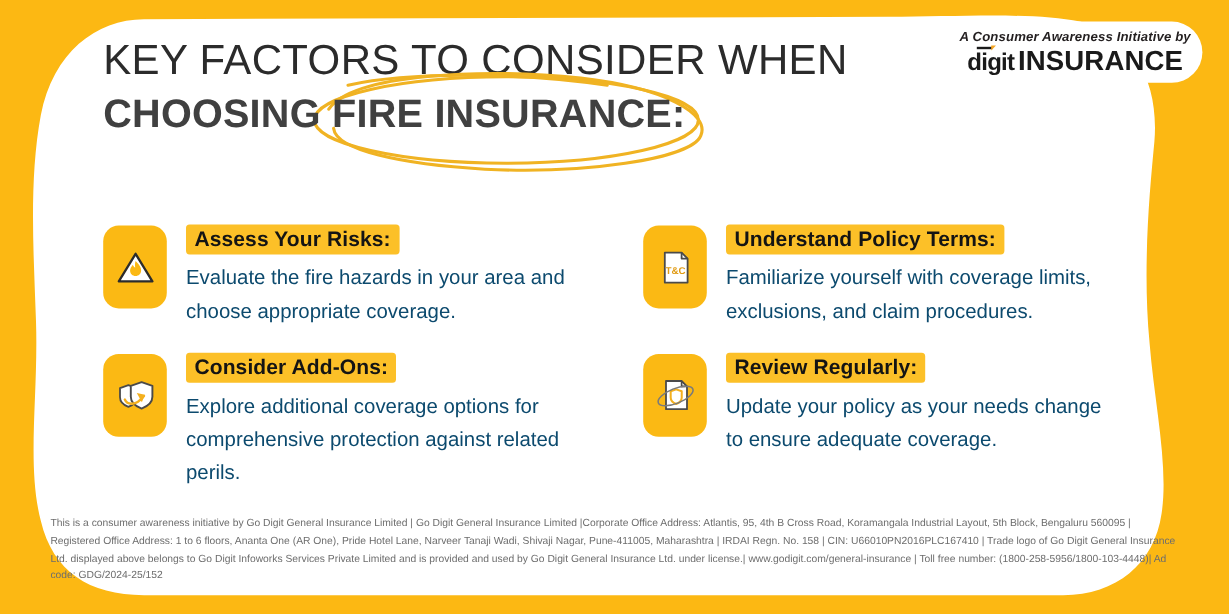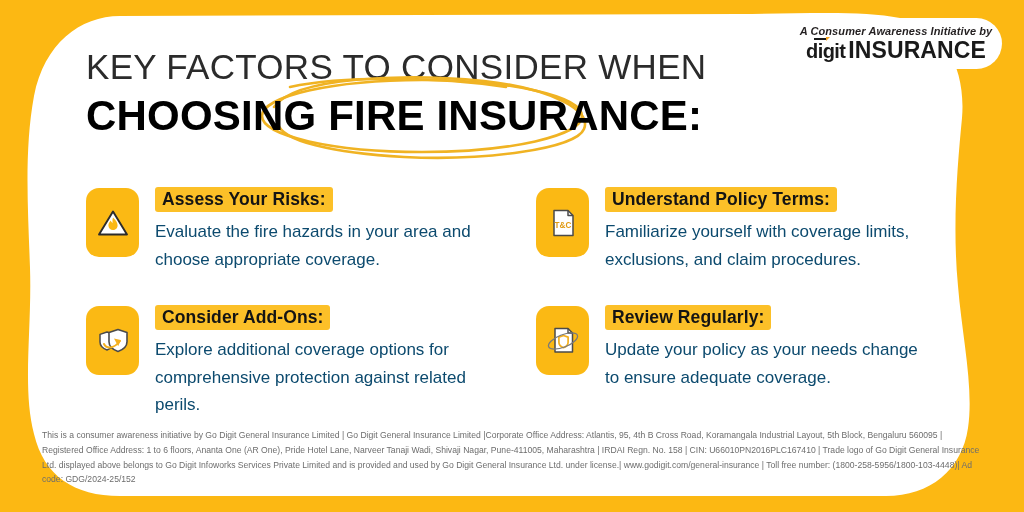--- a/index.html
+++ b/index.html
@@ -88,41 +88,41 @@
     font-weight: 700;
     color: #1a1a1a;
     letter-spacing: 0.1px;
     margin-left: 3px;
   }
 
   
   .headline {
     position: absolute;
     left: 86px;
-    top: 48px;
+    top: 32px;
     z-index: 20;
   }
   .headline-l1 {
     font-size: 35px;
     font-weight: 400;
     color: #2b2b2b;
     letter-spacing: 0.3px;
     line-height: 1.08;
     white-space: nowrap;
   }
   .headline-l2-wrap {
     position: relative;
     display: inline-block;
     margin-top: 7px;
   }
   .headline-l2 {
     position: relative;
-    font-size: 42px;
-    font-weight: 700;
-    color: #000000;
+    font-size: 33px;
+    font-weight: 700;
+    color: #404040;
     letter-spacing: 0.2px;
     line-height: 1.08;
     white-space: nowrap;
     z-index: 2;
   }
   .scribble {
     position: absolute;
     left: 168px;
     top: -22px;
     z-index: 1;
@@ -131,21 +131,21 @@
 
   
   .features {
     position: absolute;
     left: 86px;
     top: 186px;
     width: 860px;
     display: grid;
     grid-template-columns: 450px 410px;
     grid-auto-rows: min-content;
-    row-gap: 31px;
+    row-gap: 20px;
     z-index: 20;
   }
   .feature {
     display: flex;
     align-items: flex-start;
   }
   .feature-icon {
     flex: 0 0 auto;
     width: 53px;
     height: 69px;

